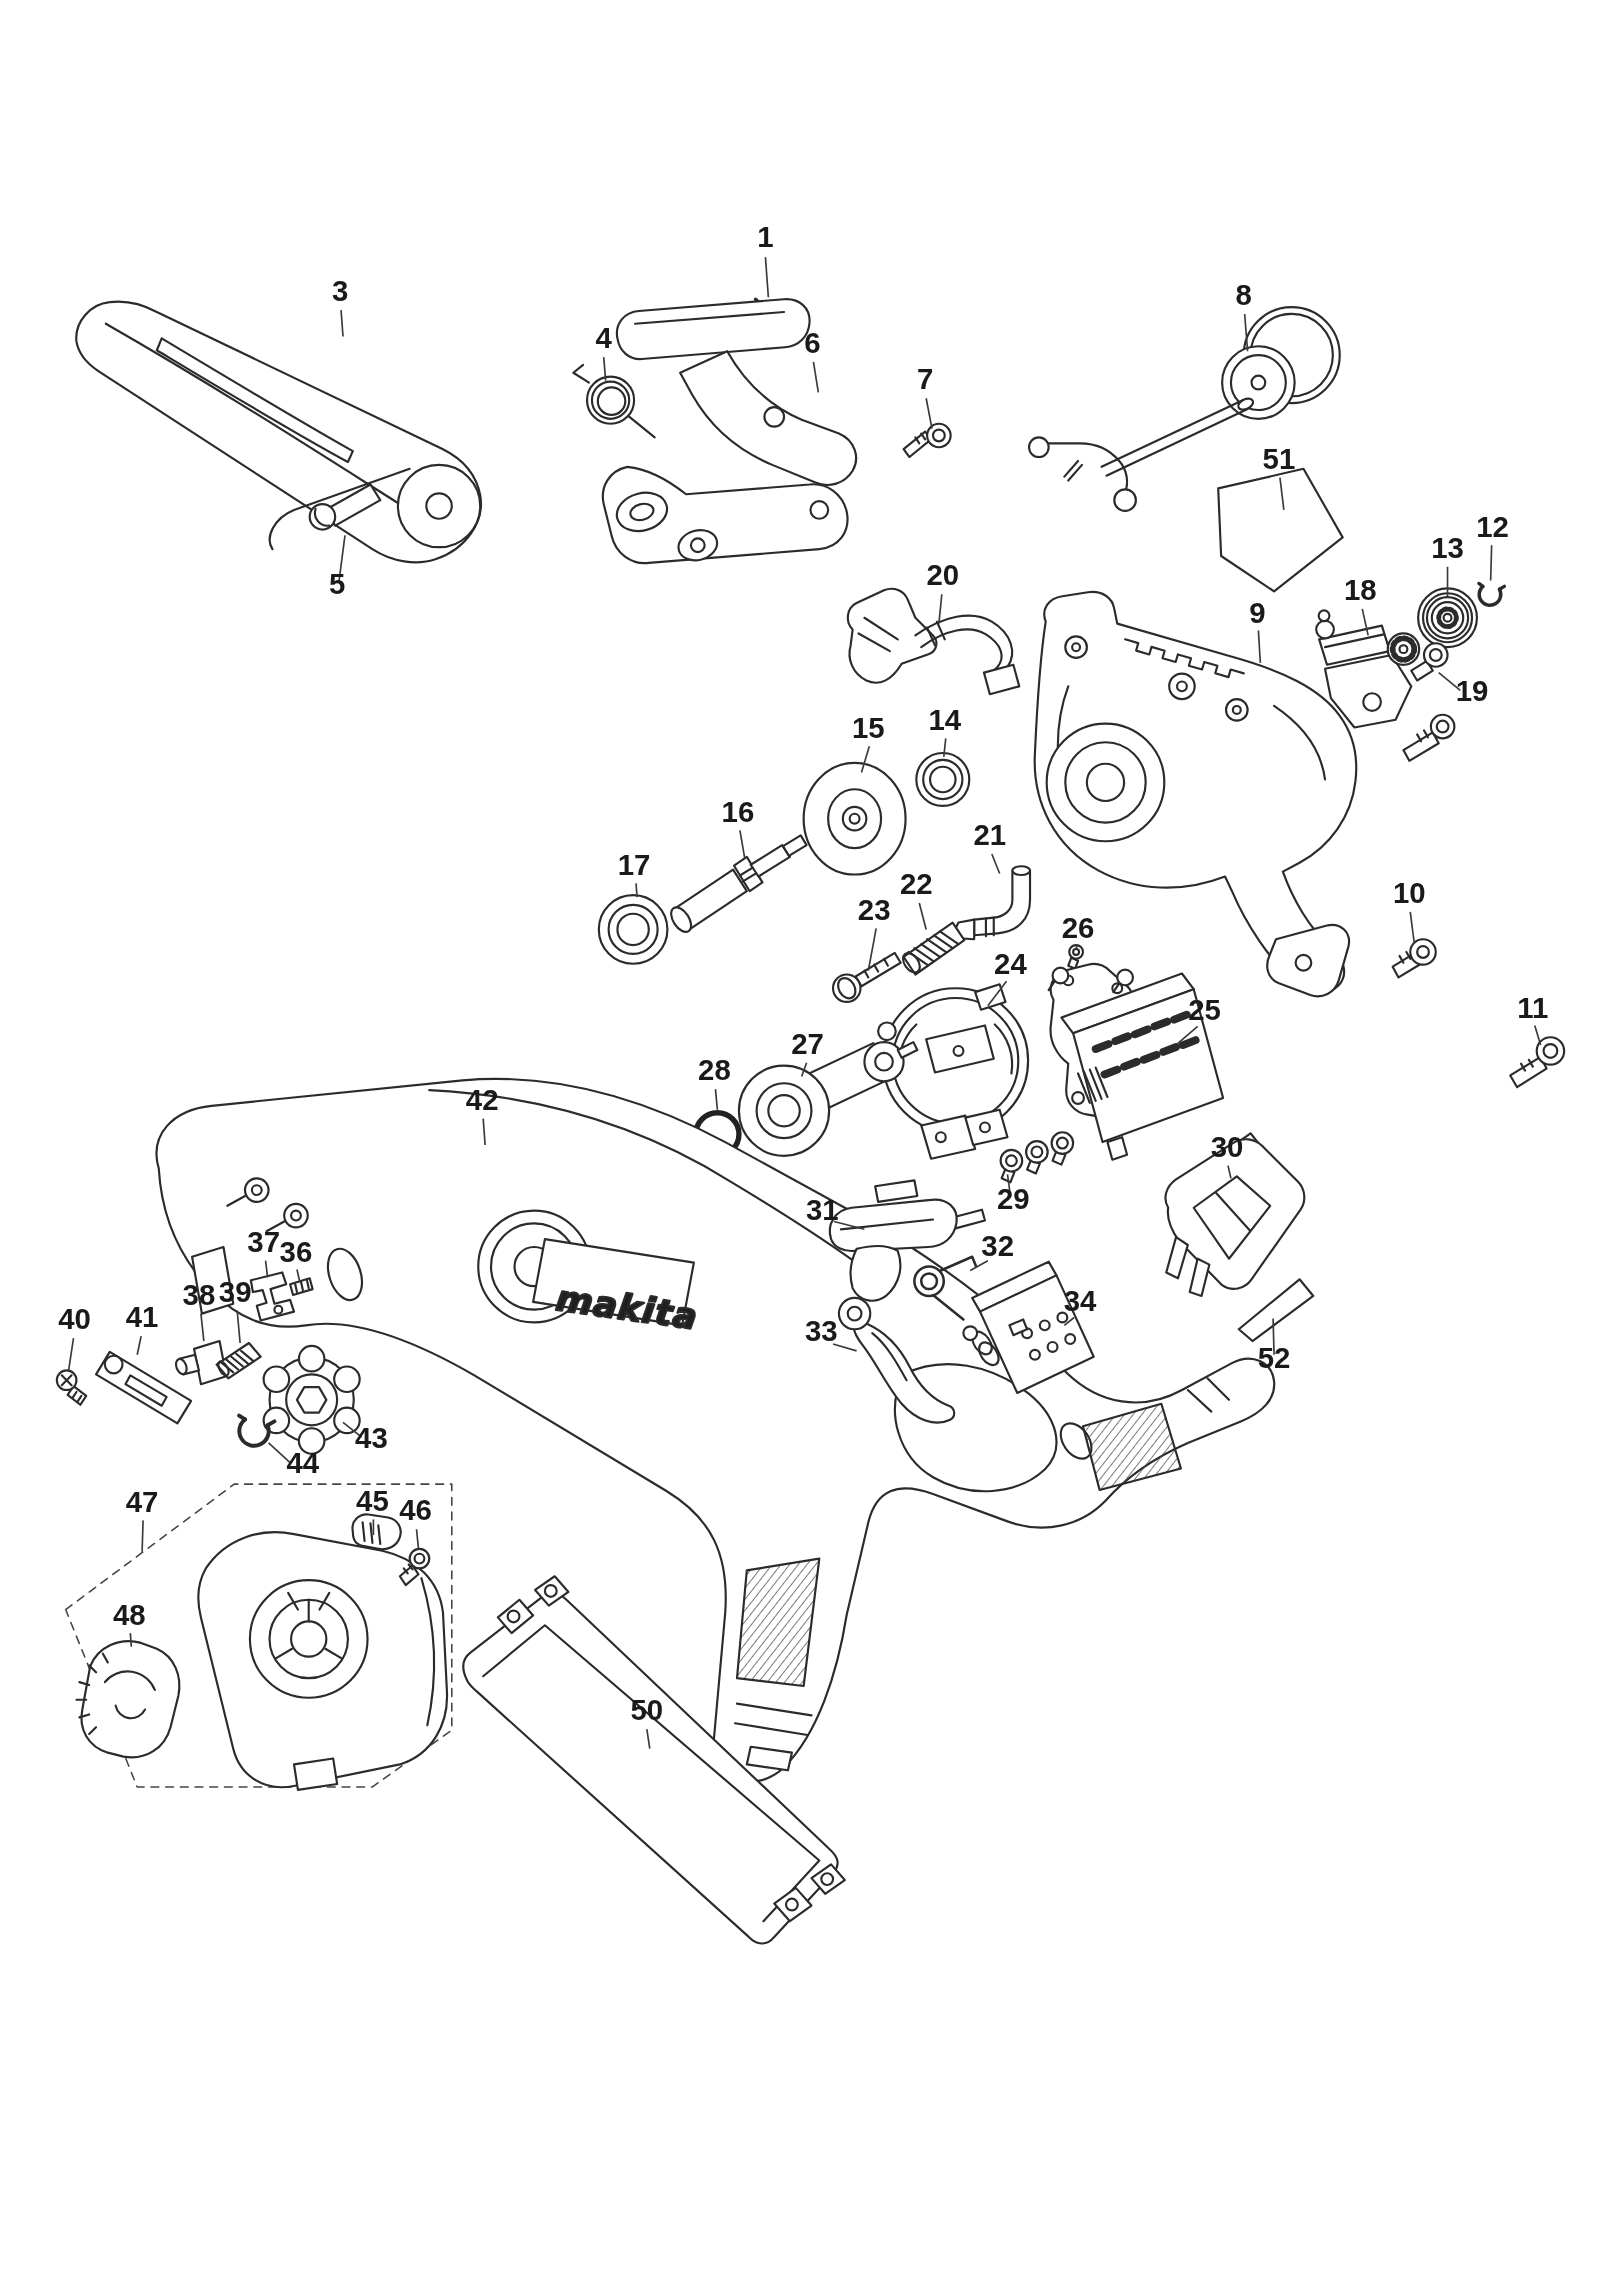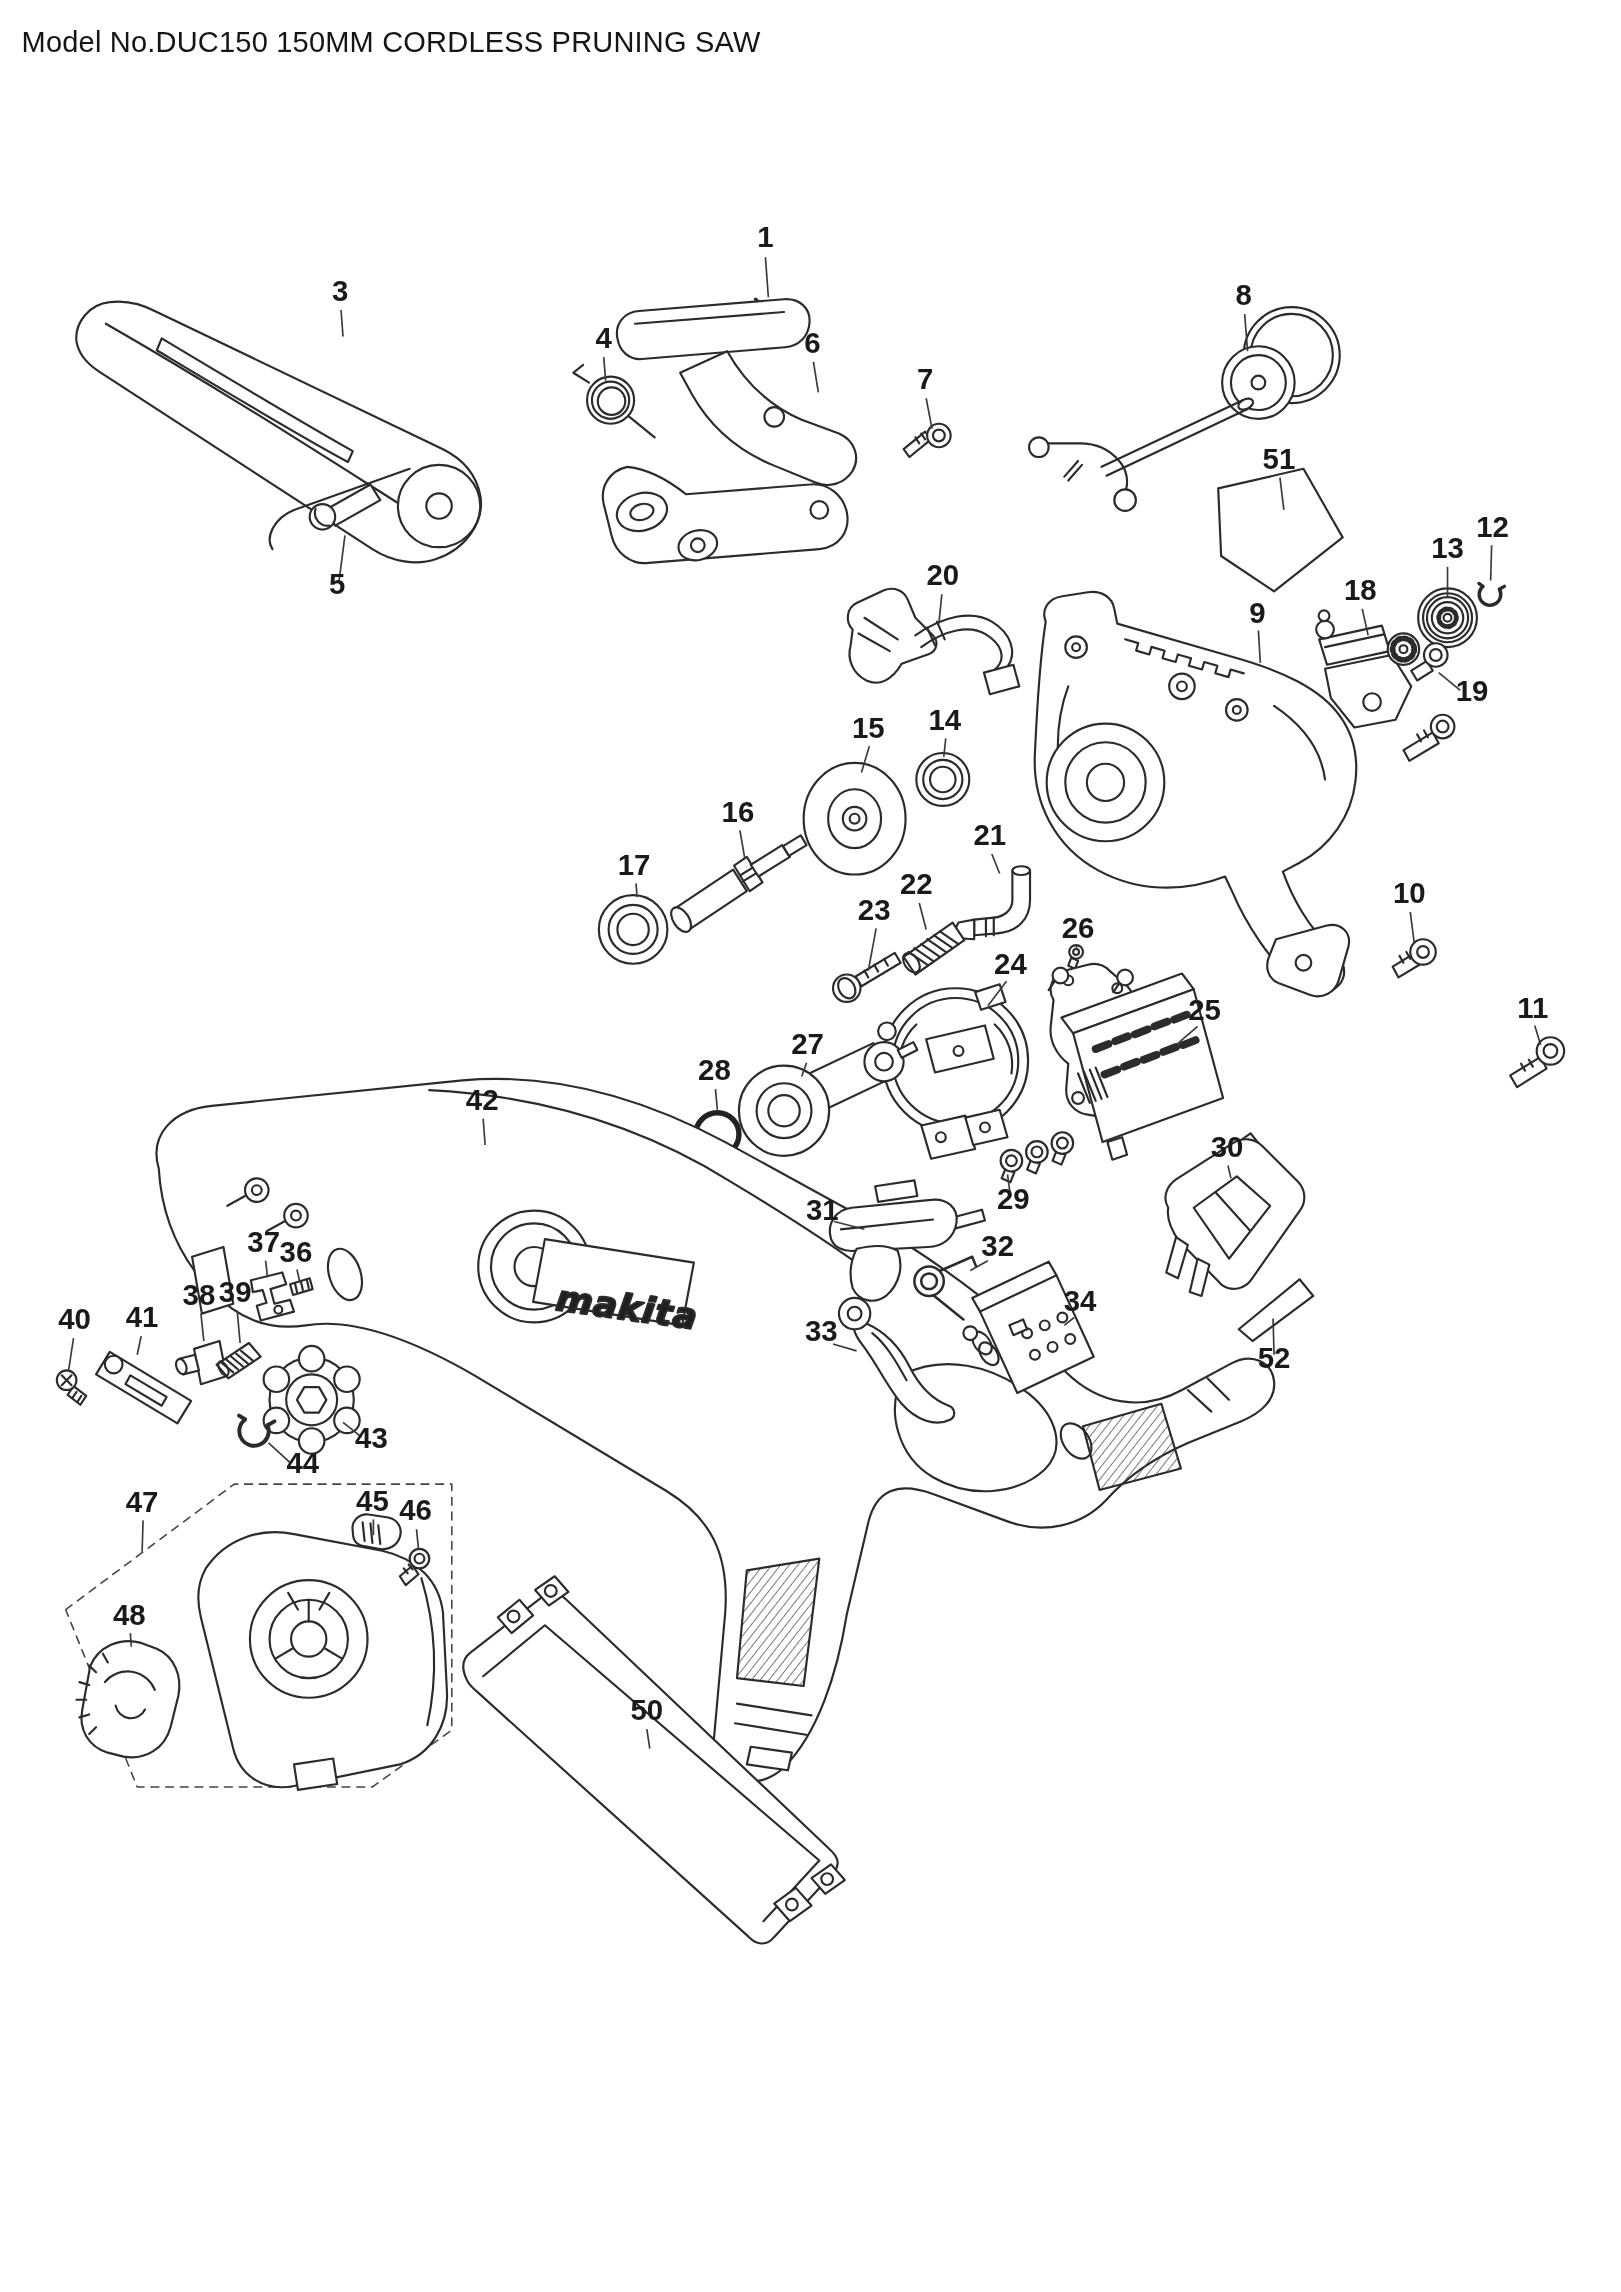--- a/index.html
+++ b/index.html
@@ -10,21 +10,20 @@
   svg{position:absolute;left:0;top:0;}
   #art{stroke:#2b2b2b;stroke-width:2.2;fill:none;stroke-linejoin:round;stroke-linecap:round;}
   .w{fill:#ffffff;}
   .callout{font:600 30px "Liberation Sans",sans-serif;fill:#1a1a1a;}
   .logo{font:italic 700 36px "DejaVu Sans",sans-serif;fill:#1f1f1f;letter-spacing:1px;}
 </style>
 </head>
 <body>
 
 <div class="page">
-  <div class="title">Model No.DUC150 150MM CORDLESS PRUNING SAW</div>
 
   <svg width="1621" height="2293" viewBox="0 0 1654 2339">
     <defs>
       <pattern id="hatch" patternUnits="userSpaceOnUse" width="7" height="7" patternTransform="rotate(38)">
         <line x1="0" y1="0" x2="0" y2="7" stroke="#4a4a4a" stroke-width="1.5"></line>
       </pattern>
     </defs>
 
     <g id="art">
 

